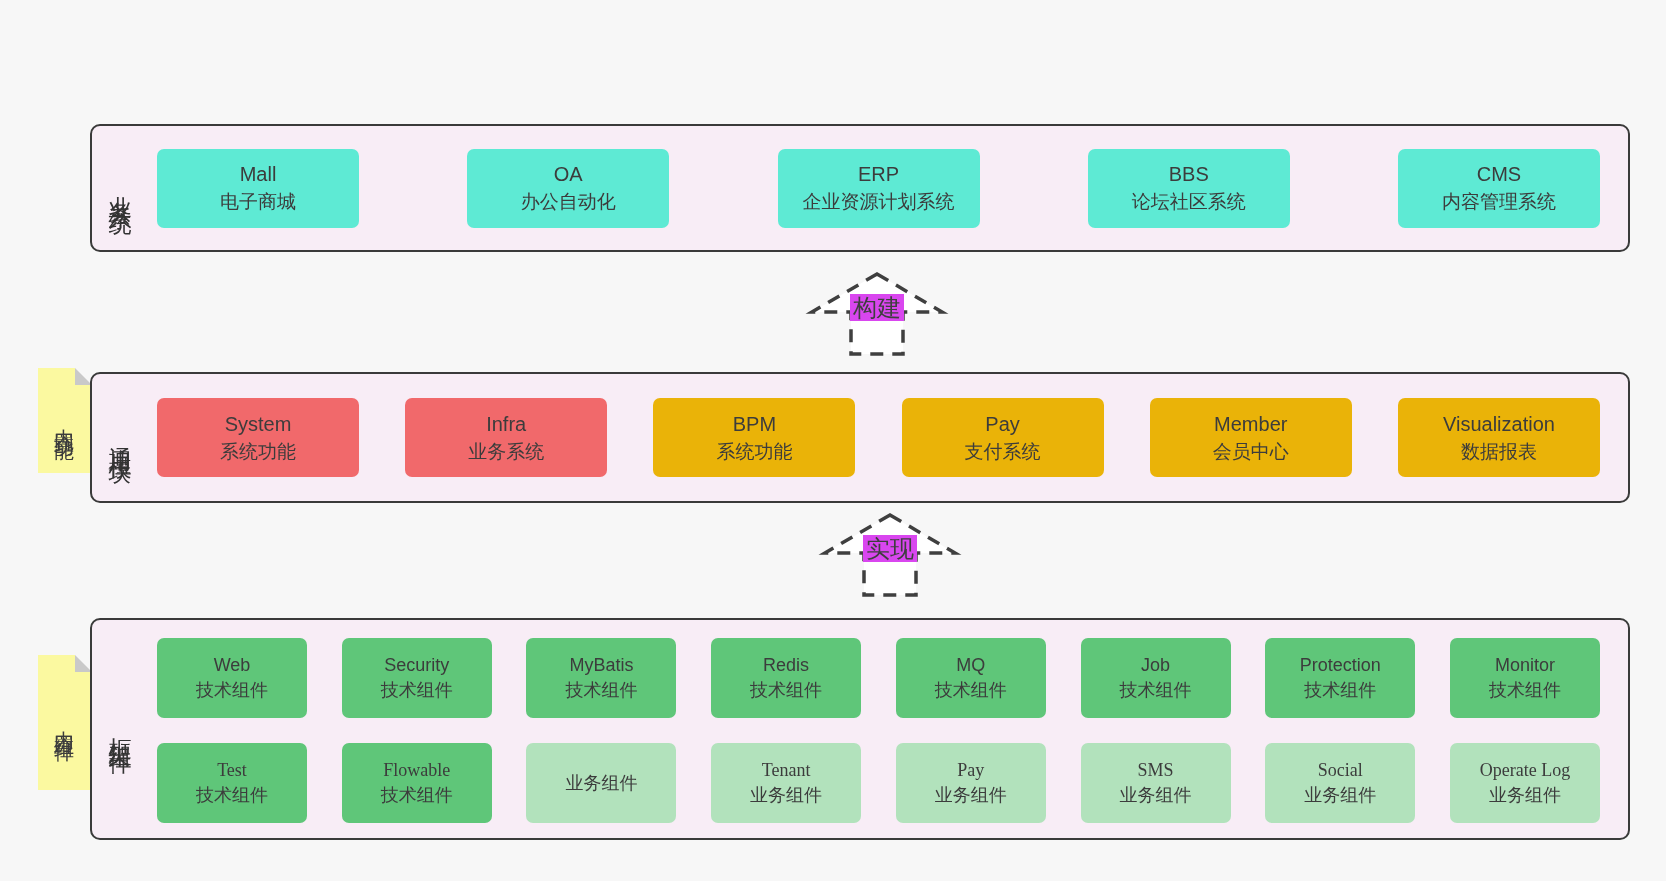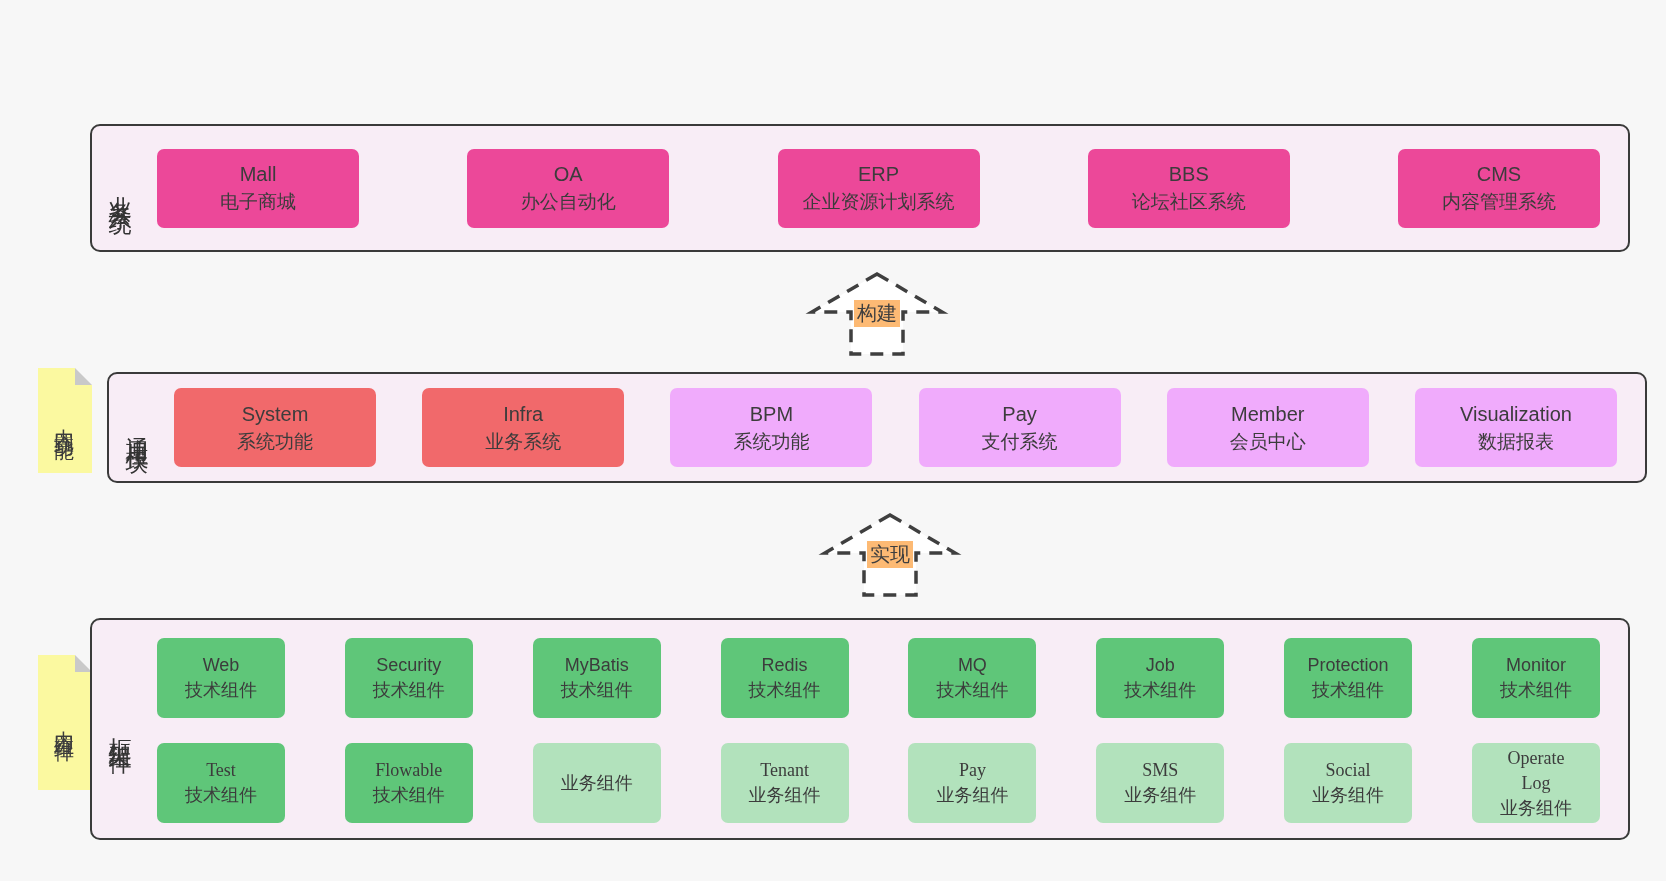--- a/index.html
+++ b/index.html
@@ -27,29 +27,29 @@
     position:absolute;left:65px;right:28px;
     display:flex;justify-content:space-between;align-items:center;
   }
   .box{
     box-sizing:border-box;border-radius:7px;
     display:flex;flex-direction:column;align-items:center;justify-content:center;
     text-align:center;color:#3c3c3c;
   }
   .box .box-name{font-size:20px;line-height:28px;}
   .box .box-desc{font-size:19px;line-height:28px;}
-  .box[data-variant="blue"]{background:#ec4899;}
+  .box[data-variant="blue"]{background:#5eead4;}
   .box[data-variant="red"]{background:#f1696b;}
-  .box[data-variant="pink"]{background:#f0abfc;}
+  .box[data-variant="pink"]{background:#eab308;}
   .box[data-variant="green"]{background:#5fc679;}
   .box[data-variant="green-light"]{background:#b2e2bc;}
   
   .band-top .box,.band-mid .box{width:202px;height:79px;}
   
-  .band-bottom .box{width:128px;height:80px;padding:0 25px;}
+  .band-bottom .box{width:150px;height:80px;padding:0 8px;}
   .band-bottom .box .box-name{font-size:18px;line-height:25px;}
   .band-bottom .box .box-desc{font-size:18px;line-height:25px;}
   
   .sticky{
     position:absolute;left:38px;width:54px;background:#fbf9a0;z-index:1;
     display:flex;align-items:center;justify-content:center;
   }
   .sticky::after{
     content:"";position:absolute;top:0;right:0;width:0;height:0;
     border-style:solid;border-width:0 17px 17px 0;
@@ -60,22 +60,22 @@
     font-size:20px;letter-spacing:4px;color:#3c3c3c;white-space:nowrap;
   }
   
   .arrow{position:absolute;width:150px;height:92px;z-index:2;}
   .arrow svg{display:block;}
   .arrow-path{
     fill:#ffffff;stroke:#3f3f3f;stroke-width:3.5;
     stroke-dasharray:13 9;stroke-linecap:butt;stroke-linejoin:miter;
   }
   .arrow-label{
-    position:absolute;left:50%;top:30px;transform:translateX(-50%);
-    background:#fdba74;padding:0 3px;font-size:20px;line-height:27px;
+    position:absolute;left:50%;top:24px;transform:translateX(-50%);
+    background:#d946ef;padding:0 3px;font-size:24px;line-height:27px;
     color:#3f3f3f;white-space:nowrap;
   }
 </style>
 </head>
 <body>
 
 <div class="canvas">
 
   <div class="sticky" style="top:368px;height:105px;">
     <span>内置功能</span>
@@ -112,21 +112,21 @@
     </div>
   </div>
 
   <div class="arrow" style="left:802px;top:270px;">
     <svg width="150" height="92" viewBox="0 0 150 92">
       <path class="arrow-path" d="M75,4 L140,42 L101,42 L101,84 L49,84 L49,42 L10,42 Z"></path>
     </svg>
     <div class="arrow-label">构建</div>
   </div>
 
-  <div class="band band-mid" style="top:372px;height:111px;margin-left:17px;">
+  <div class="band band-mid" style="top:372px;height:131px;">
     <div class="band-label">
       <span>通用模块</span>
     </div>
     <div class="box-row" style="top:0;bottom:0;">
       <div class="box" data-variant="red">
         <div class="box-name">System</div>
         <div class="box-desc">系统功能</div>
       </div>
       <div class="box" data-variant="red">
         <div class="box-name">Infra</div>

